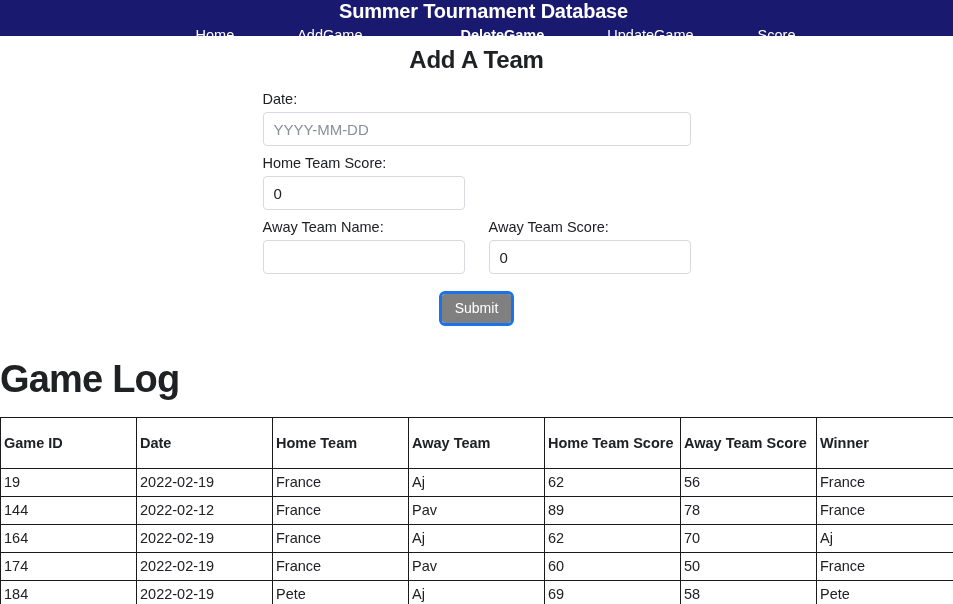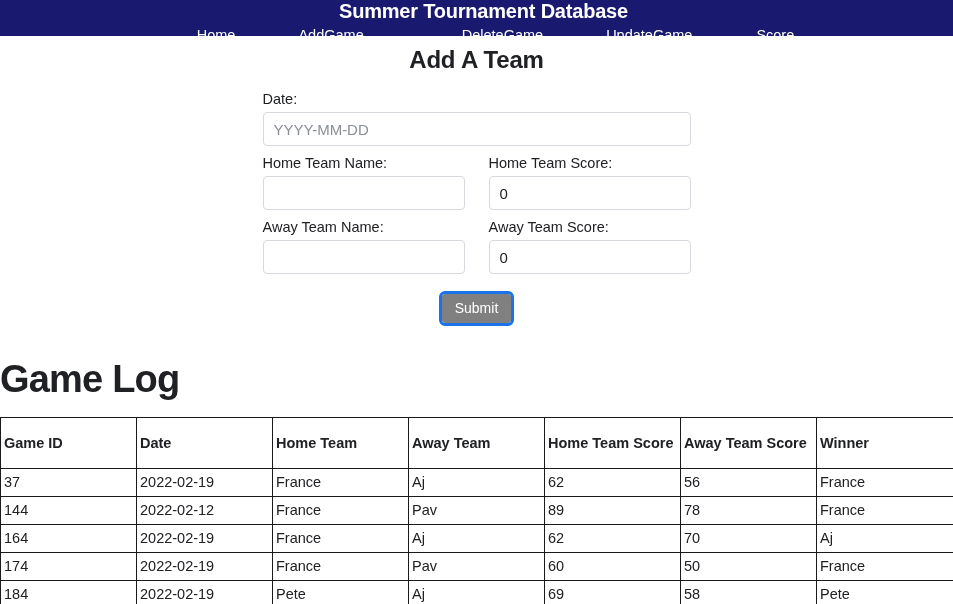--- a/index.html
+++ b/index.html
@@ -40,21 +40,21 @@
   .nav-link {
     color: #ffffff;
     font-size: 14.5px;
     text-decoration: none;
     white-space: nowrap;
     cursor: pointer;
     padding: 4px 2px;
   }
   .nav-link:nth-child(1) { margin-left: 0px; }
   .nav-link:nth-child(2) { margin-left: 59px; }
-  .nav-link:nth-child(3) { margin-left: 94px; }
+  .nav-link:nth-child(3) { margin-left: 94px; font-weight: bold; }
   .nav-link:nth-child(4) { margin-left: 59px; }
   .nav-link:nth-child(5) { margin-left: 60px; }
 
   
   .form-wrap {
     width: 953px;
     padding-top: 10px;
   }
   .form-title {
     text-align: center;
@@ -173,24 +173,20 @@
 
 <div class="form-wrap">
   <div class="form-title">Add A Team</div>
 
   <div class="form-inner">
 
     <label class="field-label">Date:</label>
     <input class="txt-input" type="text" placeholder="YYYY-MM-DD" style="">
 
     <div class="row2">
-      <div class="col">
-        <label class="field-label">Home Team Name:</label>
-        <input class="txt-input" type="text" placeholder="" style="">
-      </div>
       <div class="col">
         <label class="field-label">Home Team Score:</label>
         <input class="txt-input" type="text" placeholder="" value="0" style="">
       </div>
     </div>
 
     <div class="row2">
       <div class="col">
         <label class="field-label">Away Team Name:</label>
         <input class="txt-input" type="text" placeholder="" style="">
@@ -225,21 +221,21 @@
         <th>Date</th>
         <th>Home Team</th>
         <th>Away Team</th>
         <th>Home Team Score</th>
         <th>Away Team Score</th>
         <th>Winner</th>
       </tr>
     </thead>
     <tbody>
       <tr>
-        <td>37</td>
+        <td>19</td>
         <td>2022-02-19</td>
         <td>France</td>
         <td>Aj</td>
         <td>62</td>
         <td>56</td>
         <td>France</td>
       </tr>
       <tr>
         <td>144</td>
         <td>2022-02-12</td>

